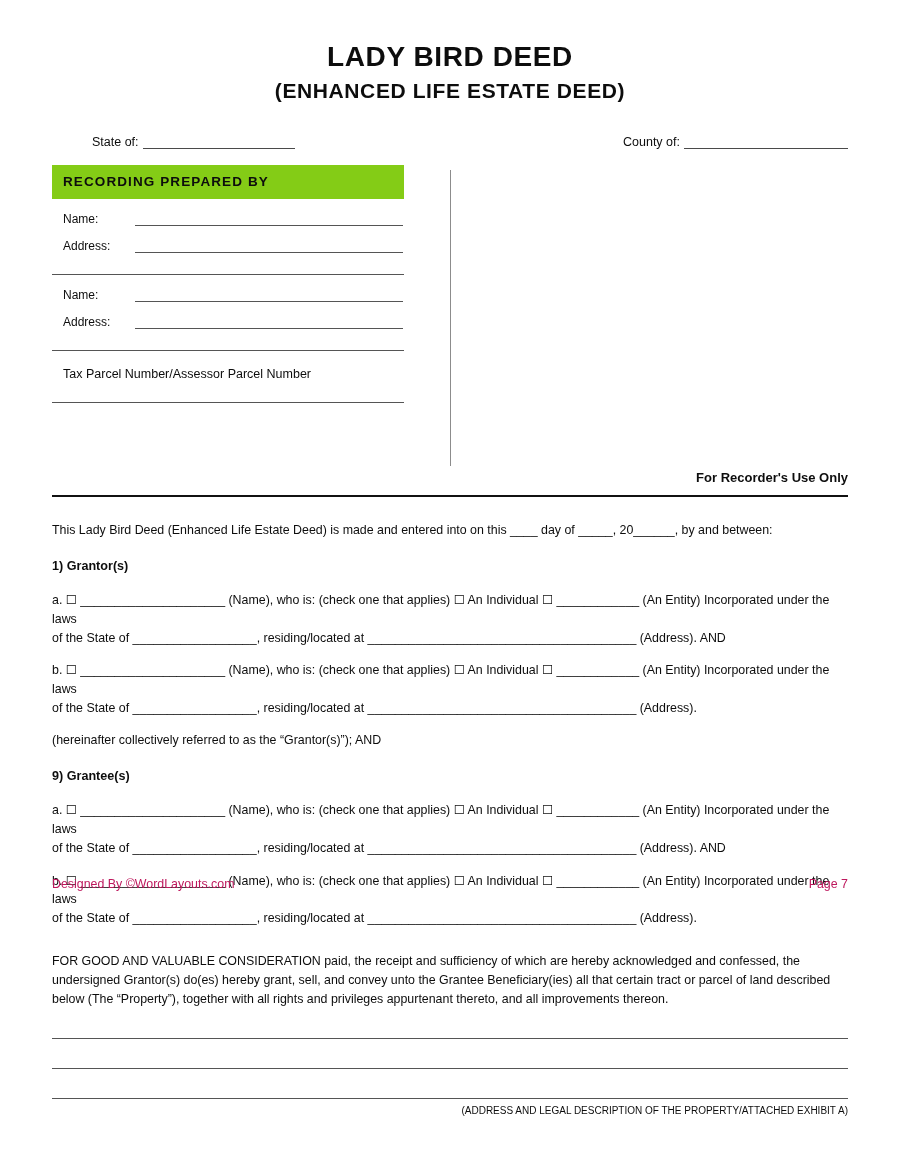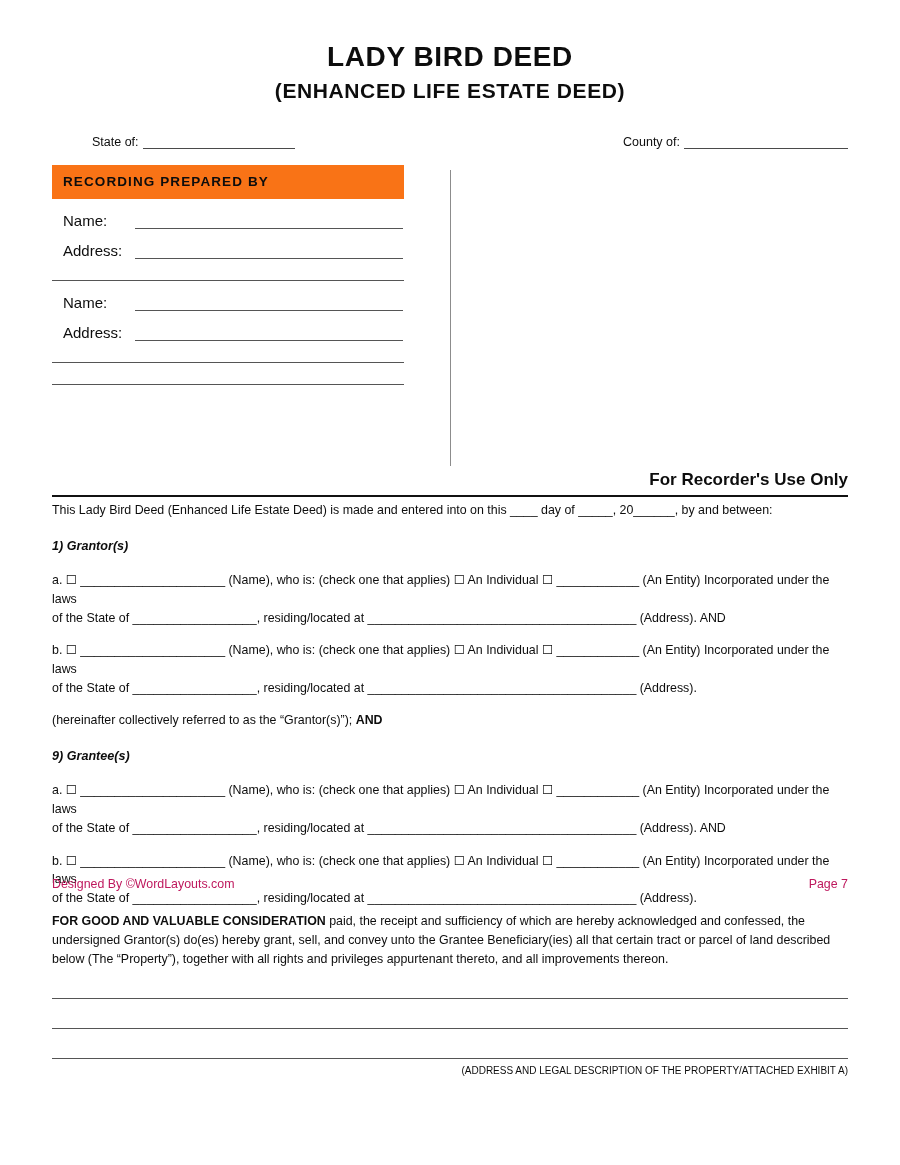--- a/index.html
+++ b/index.html
@@ -69,30 +69,30 @@
   .vdivider {
     position: absolute;
     left: 398px;
     top: 5px;
     width: 1px;
     height: 296px;
     background: #8c8c8c;
   }
 
   .band {
-    background: #f97316;
+    background: #84cc16;
     padding: 9px 11px 10px 11px;
     font-size: 13.5px;
     font-weight: bold;
     letter-spacing: 1.1px;
   }
   .field-row {
     display: flex;
     align-items: flex-end;
-    font-size: 15px;
+    font-size: 12px;
     margin-top: 13px;
     padding-left: 11px;
   }
   .field-row .lbl { width: 72px; flex: none; }
   .field-row .ln {
     flex: 1 1 auto;
     border-bottom: 1px solid #555;
     height: 12px;
     margin-right: 1px;
   }
@@ -106,43 +106,42 @@
     font-size: 12.5px;
     padding-left: 11px;
     margin-top: 16px;
   }
   .parcel-rule { margin-top: 21px; }
 
   .recorder-note {
     position: absolute;
     right: 0;
     top: 305px;
-    font-size: 17px;
+    font-size: 13px;
     font-weight: bold;
     text-align: right;
   }
 
   .thick-rule {
     border-bottom: 2.2px solid #111;
     margin-top: 12px;
   }
 
   
   .body { font-size: 12.4px; line-height: 1.52; }
-  .para { margin-top: 4px; }
+  .para { margin-top: 24px; }
   .para.tight { margin-top: 13px; }
   .section-head {
     font-size: 12.6px;
     font-weight: bold;
     margin-top: 17px;
-    font-style: italic;
   }
   .party-block { margin-top: 15px; }
   .party-block.second { margin-top: 14px; }
-  b, .b { font-weight: bold; }
+  b, .b { font-weight: normal; }
 
   
   .desc-lines { margin-top: 26px; }
   .desc-line {
     border-bottom: 1px solid #555;
     height: 0;
     margin-top: 29px;
   }
   .desc-caption {
     text-align: right;
@@ -205,20 +204,21 @@
       <div class="field-row">
         <span class="lbl">Name:</span>
         <span class="ln"></span>
       </div>
       <div class="field-row">
         <span class="lbl">Address:</span>
         <span class="ln"></span>
       </div>
       <div class="full-rule"></div>
 
+      <div class="parcel-caption">Tax Parcel Number/Assessor Parcel Number</div>
       <div class="full-rule parcel-rule"></div>
     </div>
 
     <div class="recorder-note">For Recorder's Use Only</div>
   </div>
 
   <div class="thick-rule"></div>
 
   <div class="body">
 

